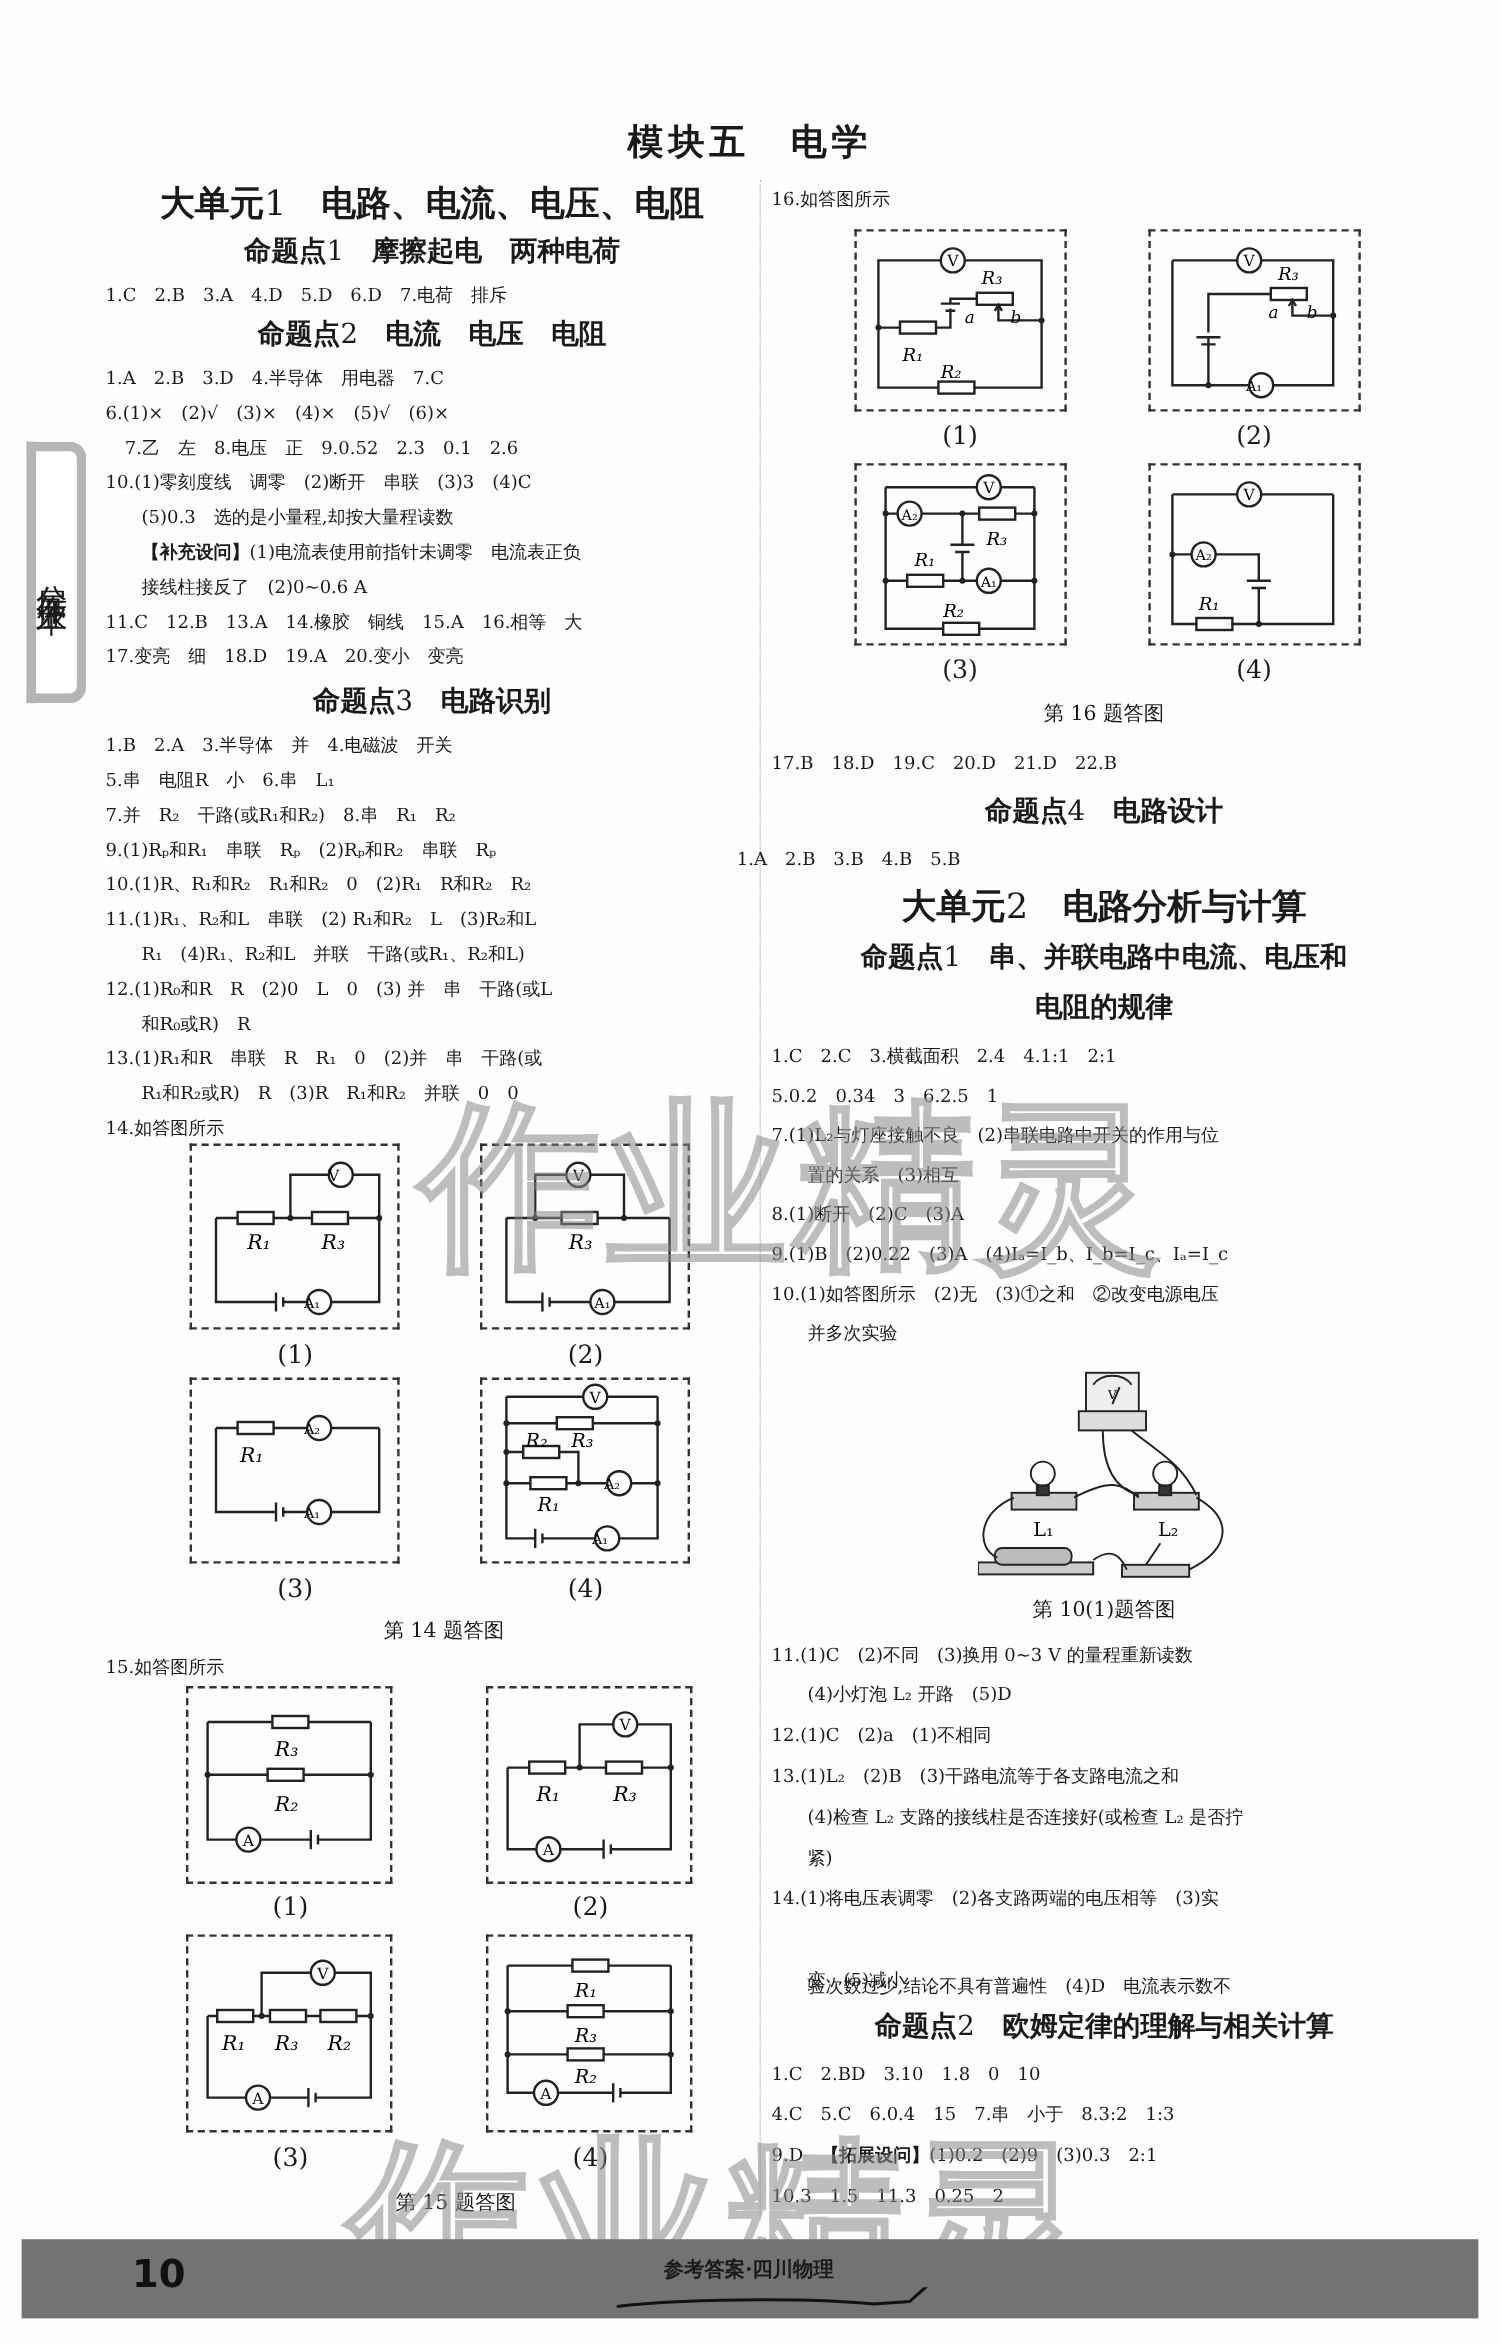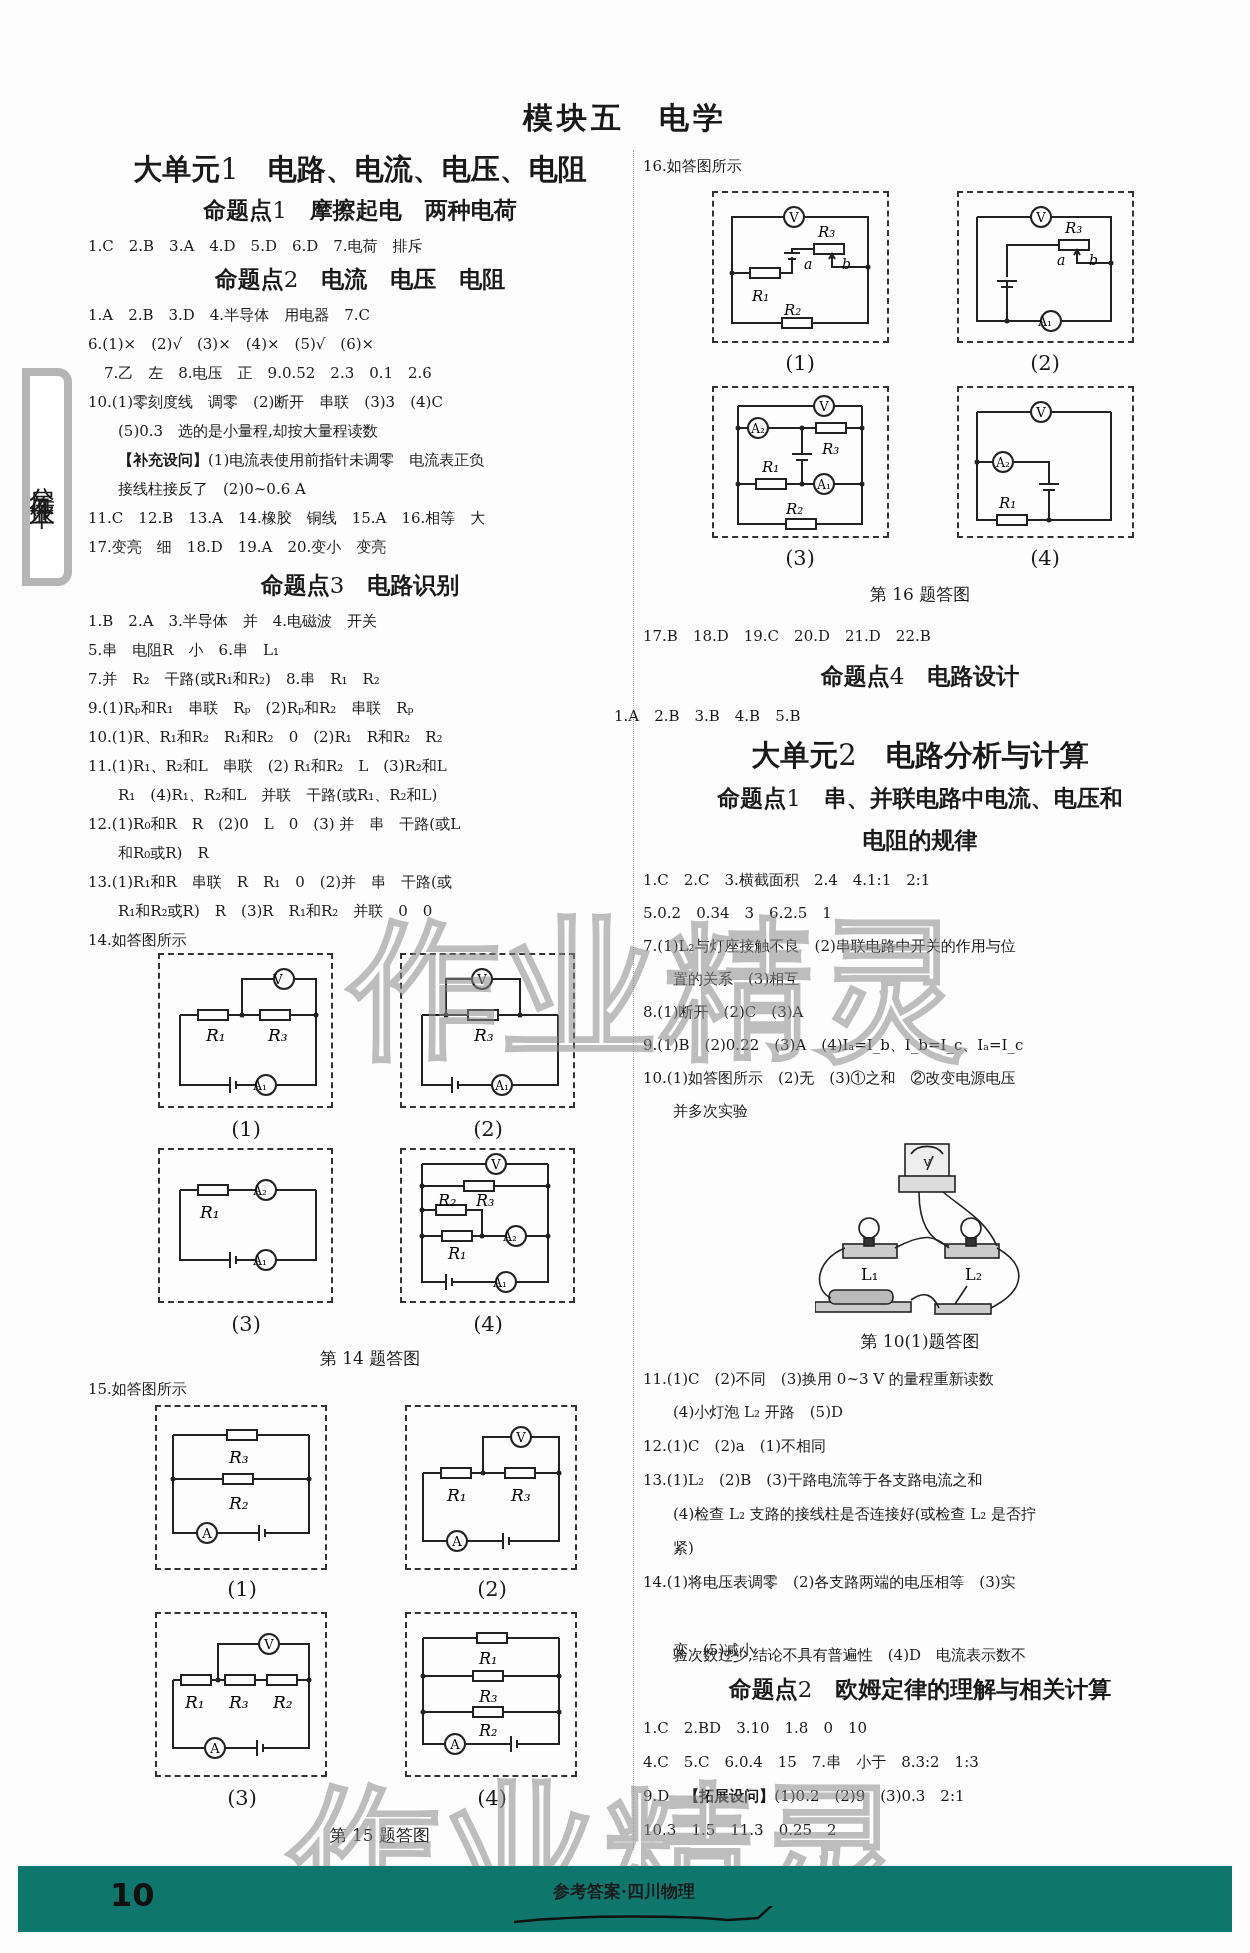--- a/index.html
+++ b/index.html
@@ -10,21 +10,21 @@
   .unit-title { position: absolute; font-family: "DejaVu Sans", sans-serif; font-weight: bold; font-size: 29px; text-align: center; white-space: nowrap; }
   .unit-title .num { font-family: "DejaVu Serif", serif; font-weight: normal; }
   .topic-title { position: absolute; font-family: "DejaVu Sans", sans-serif; font-weight: bold; font-size: 23px; text-align: center; white-space: nowrap; line-height: 34px; }
   .topic-title .num { font-family: "DejaVu Serif", serif; font-weight: normal; }
   .line { position: absolute; font-size: 15px; line-height: 29px; white-space: nowrap; }
   .indent { padding-left: 30px; }
   .tag { font-family: "DejaVu Sans", sans-serif; font-weight: bold; }
   .side-tab { position: absolute; left: 22px; top: 368px; width: 50px; height: 218px; border: 8px solid #b5b5b5; border-left: none; border-radius: 0 14px 14px 0; background: #fff; display: flex; align-items: center; justify-content: center; }
   .side-tab span { writing-mode: vertical-rl; font-family: "DejaVu Sans", sans-serif; font-size: 26px; letter-spacing: 4px; }
   .side-bar { position: absolute; left: 22px; top: 368px; width: 8px; height: 218px; background: #b5b5b5; }
-  .footer { position: absolute; left: 18px; top: 1866px; width: 1214px; height: 66px; background: #0f766e; }
+  .footer { position: absolute; left: 18px; top: 1866px; width: 1214px; height: 66px; background: #737373; }
   .footer .page-num { position: absolute; left: 92px; top: 10px; font-family: "DejaVu Sans", sans-serif; font-weight: bold; font-size: 32px; color: #111; }
   .footer .footer-text { position: absolute; left: 535px; top: 14px; font-family: "DejaVu Serif", serif; font-size: 17px; font-weight: bold; }
   .caption { position: absolute; font-size: 17px; text-align: center; white-space: nowrap; }
   .fig-label { position: absolute; font-size: 21px; text-align: center; width: 60px; }
   .dbox { position: absolute; border: 2px dashed #333; }
   svg text { font-family: "DejaVu Serif", serif; }
   .divider { position: absolute; left: 633px; top: 150px; width: 0; height: 1700px; border-left: 1px dotted #aaa; }
   .watermark { position: absolute; font-family: "DejaVu Sans", sans-serif; font-weight: bold; font-size: 150px; color: transparent; -webkit-text-stroke: 2px #8a8a8a; opacity: 0.55; letter-spacing: 6px; pointer-events: none; }
 </style>
 </head>

